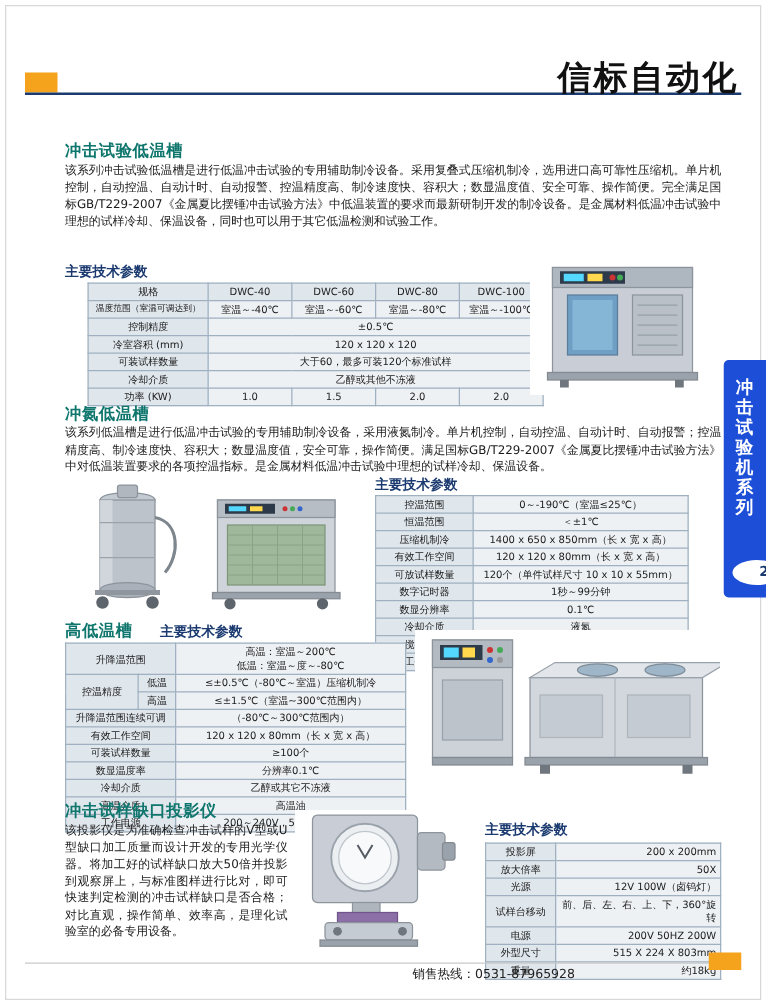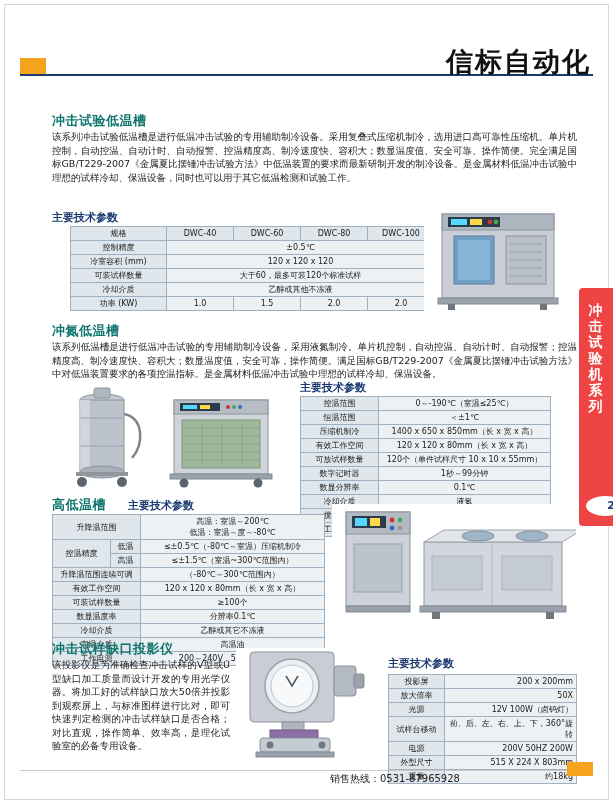--- a/index.html
+++ b/index.html
@@ -51,22 +51,22 @@
     font-size: 27px;
     font-weight: bold;
     color: #111111;
     letter-spacing: 2px;
     font-family: "DejaVu Sans", "Liberation Sans", sans-serif;
   }
   
   .side-tab {
     position: absolute;
     right: 0px; top: 288px;
-    width: 34px; height: 238px;
-    background: #ef4444;
+    width: 34px; height: 190px;
+    background: #1d4ed8;
     border-radius: 4px 0 0 4px;
     color: #ffffff;
     text-align: center;
   }
   .side-tab-text {
     display: block;
     margin-top: 14px;
     font-size: 14px;
     font-weight: bold;
     line-height: 16px;
@@ -190,20 +190,27 @@
         <col style="width:67px">
         <col style="width:67px">
     </colgroup>
     <tbody>
       <tr>
         <td class="lbl">规格</td>
         <td class="lbl">DWC-40</td>
         <td class="lbl">DWC-60</td>
         <td class="lbl">DWC-80</td>
         <td class="lbl">DWC-100</td>
+      </tr>
+      <tr>
+        <td class="lbl" style="font-size:7px">温度范围（室温可调达到）</td>
+        <td>室温～-40℃</td>
+        <td>室温～-60℃</td>
+        <td>室温～-80℃</td>
+        <td>室温～-100℃</td>
       </tr>
       <tr>
         <td class="lbl">控制精度</td>
         <td colspan="4">±0.5℃</td>
       </tr>
       <tr>
         <td class="lbl">冷室容积 (mm)</td>
         <td colspan="4">120 x 120 x 120</td>
       </tr>
       <tr>

